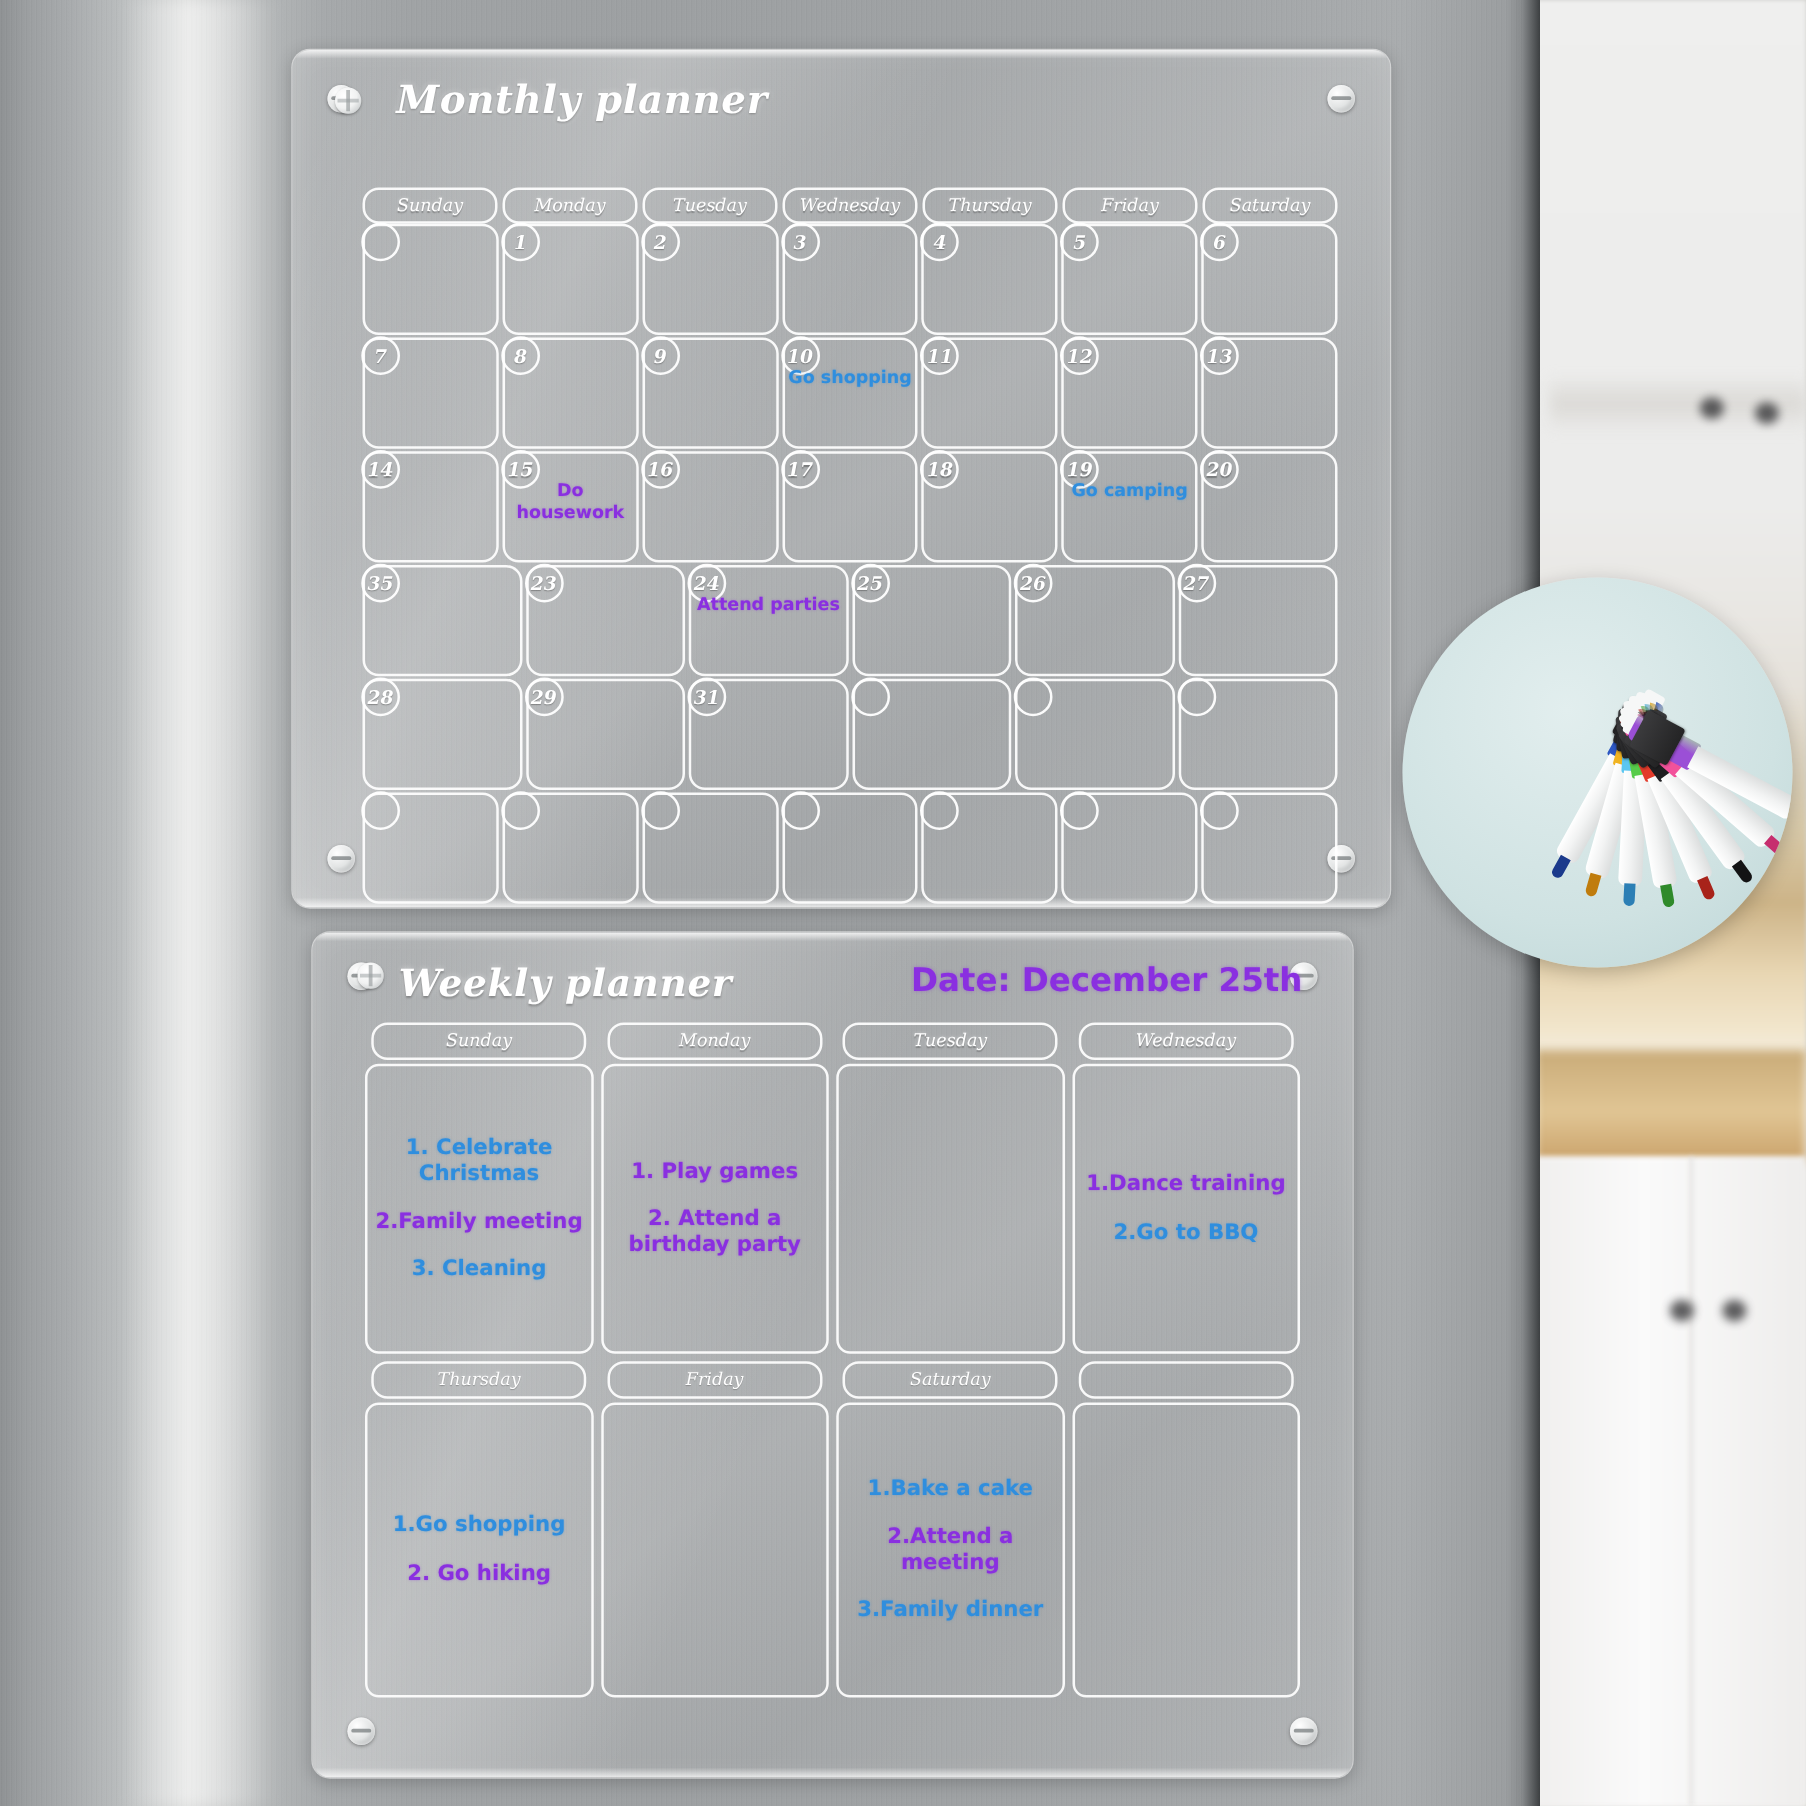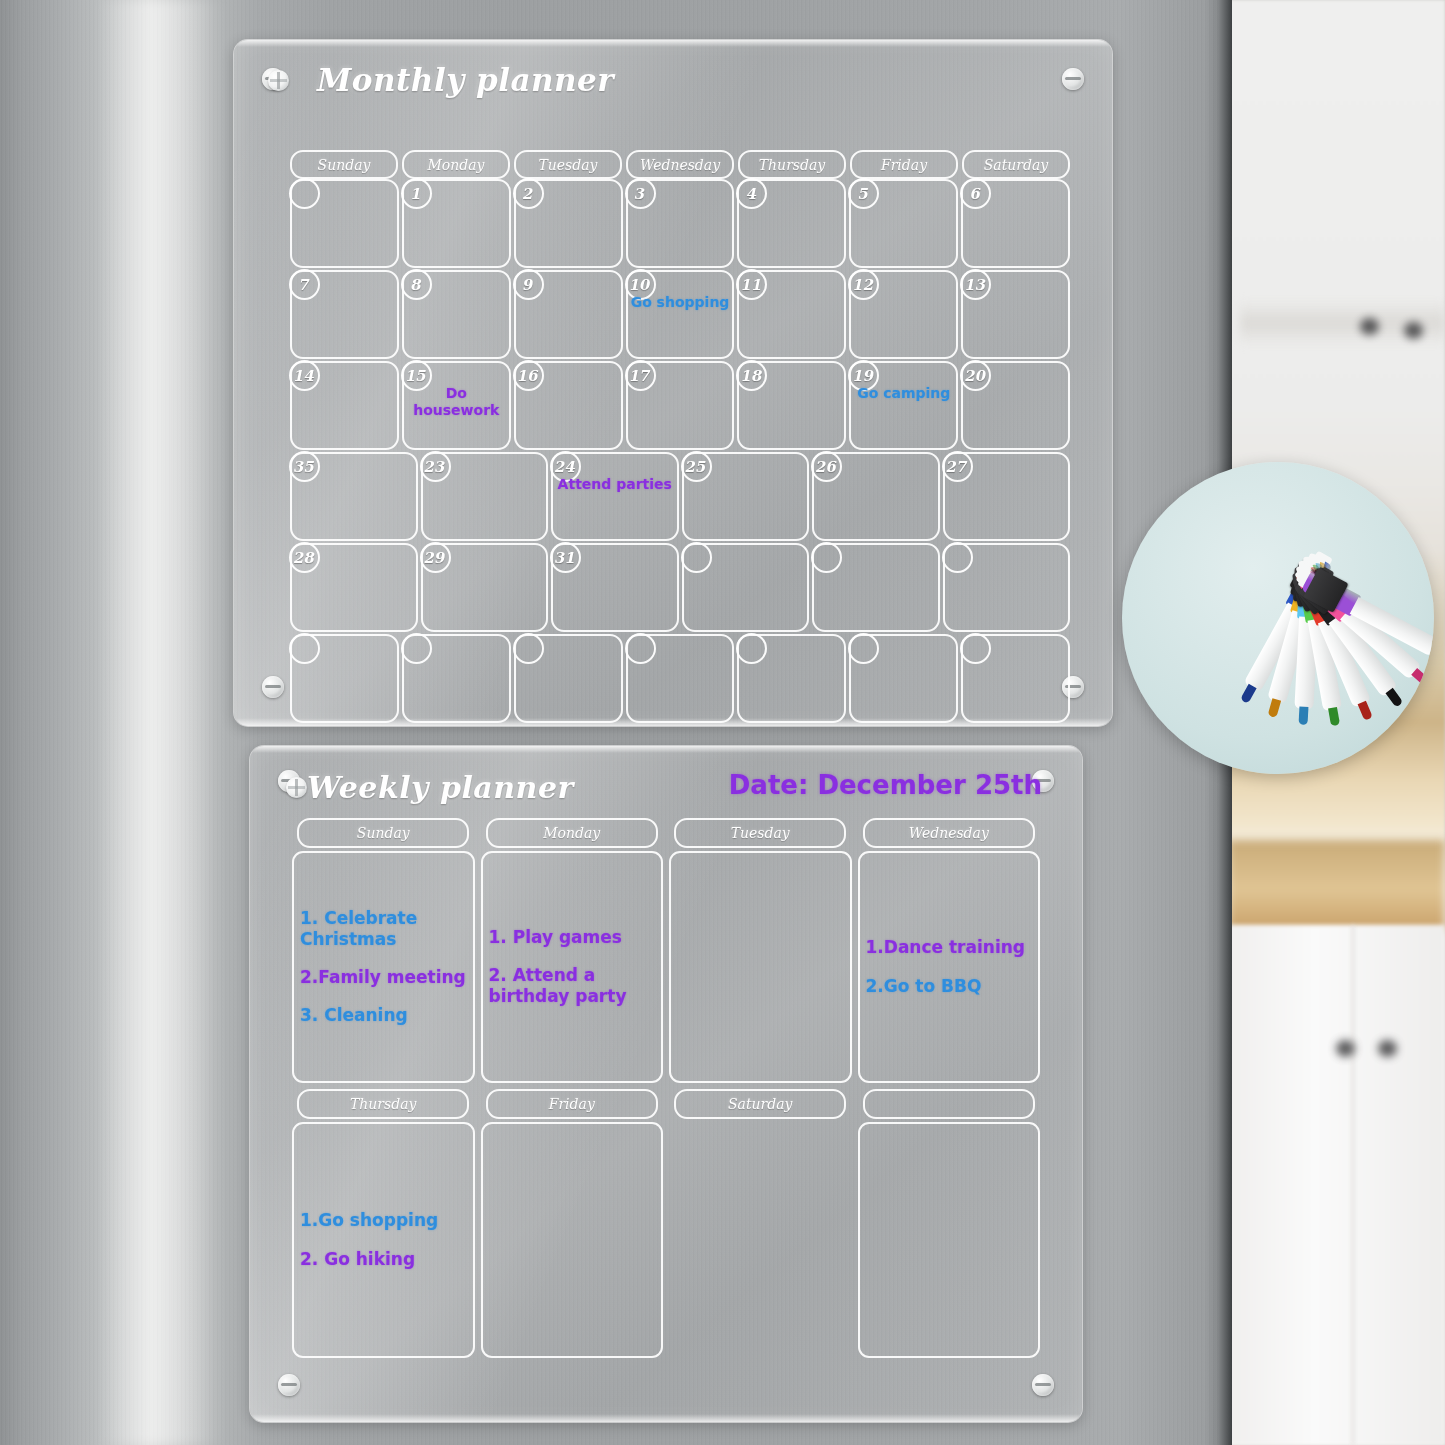--- a/index.html
+++ b/index.html
@@ -171,21 +171,21 @@
     font-family:"DejaVu Serif",serif;font-style:italic;font-weight:bold;
     font-size:15px;color:#fff;background:transparent;
     text-shadow:0 1px 1px rgba(0,0,0,.3);
   }
   .m-note{
     position:absolute;left:2px;right:2px;top:22px;
     font-size:14px;
   }
 
   
-  #weekly-head{position:absolute;left:36px;top:24px;display:flex;align-items:center;}
+  #weekly-head{position:absolute;left:36px;top:24px;display:flex;align-items:flex-start;gap:12px;}
   #weekly-head .title{font-size:30px;}
   #weekly-date{
     position:absolute;right:40px;top:24px;
     font-family:"DejaVu Sans",sans-serif;font-weight:bold;font-size:26px;
     color:#8a2fe0;text-shadow:0 0 3px rgba(138,47,224,.45);
   }
 
   .w-grid{position:absolute;left:42px;top:72px;width:748px;display:flex;flex-direction:column;gap:6px;}
   .w-row{display:flex;gap:6px;}
   .w-cellwrap{flex:1;display:flex;flex-direction:column;align-items:center;}
@@ -196,21 +196,21 @@
   .w-head span{font-size:14px;}
   .w-body{
     width:100%;height:232px;
     border:2px solid rgba(255,255,255,.92);border-radius:11px;
     padding:14px 6px;box-sizing:border-box;
     display:flex;flex-direction:column;justify-content:center;gap:17px;
   }
   .w-row.bottom .w-body{height:236px;}
   .w-line{
     font-family:"DejaVu Sans",sans-serif;font-weight:bold;
-    font-size:17px;line-height:1.25;text-align:left;
+    font-size:17px;line-height:1.25;text-align:center;
   }
 
   
   #pen-inset{
     position:absolute;left:1122px;top:462px;width:312px;height:312px;
     border-radius:50%;
     background:radial-gradient(circle at 42% 34%,#e2eeee,#cfe2e2 62%,#bcd5d6);
     box-shadow:0 4px 16px rgba(0,0,0,.22);
     overflow:hidden;
   }
@@ -505,20 +505,25 @@
           <div class="w-cellwrap">
             <div class="w-head">
               <span class="script etched">Friday</span>
             </div>
             <div class="w-body"></div>
           </div>
           <div class="w-cellwrap">
             <div class="w-head">
               <span class="script etched">Saturday</span>
             </div>
+            <div class="w-body">
+              <div class="w-line ink-blue">1.Bake a cake</div>
+              <div class="w-line ink-purple">2.Attend a meeting</div>
+              <div class="w-line ink-blue">3.Family dinner</div>
+            </div>
           </div>
           <div class="w-cellwrap">
             <div class="w-head">
               <span class="script etched"></span>
             </div>
             <div class="w-body"></div>
           </div>
         </div>
       </div>
   </div>

